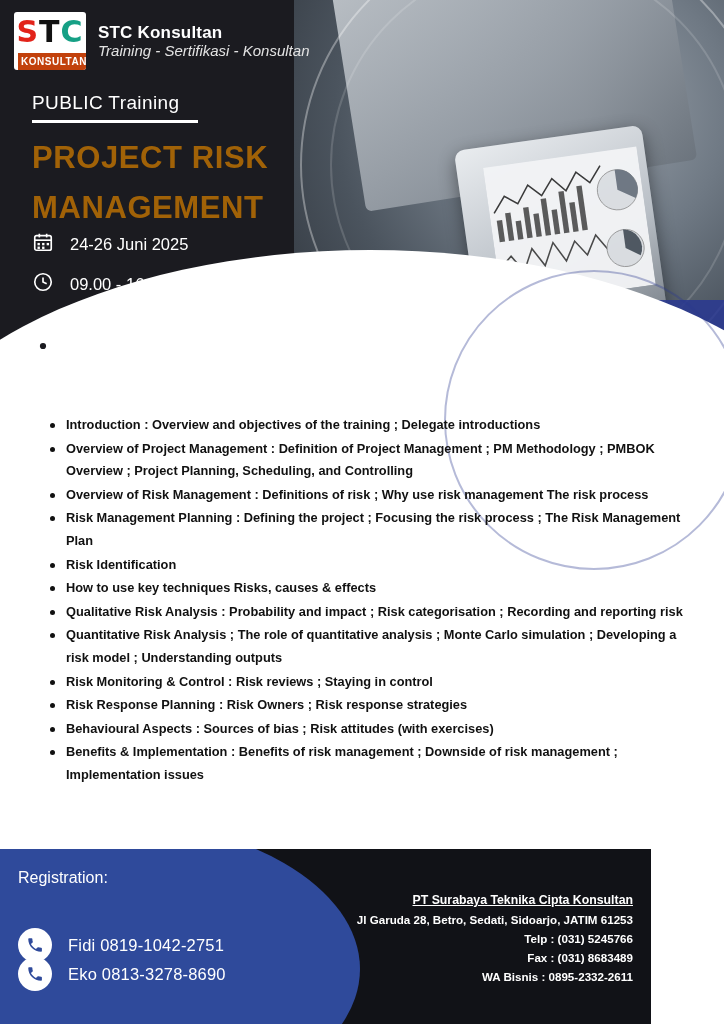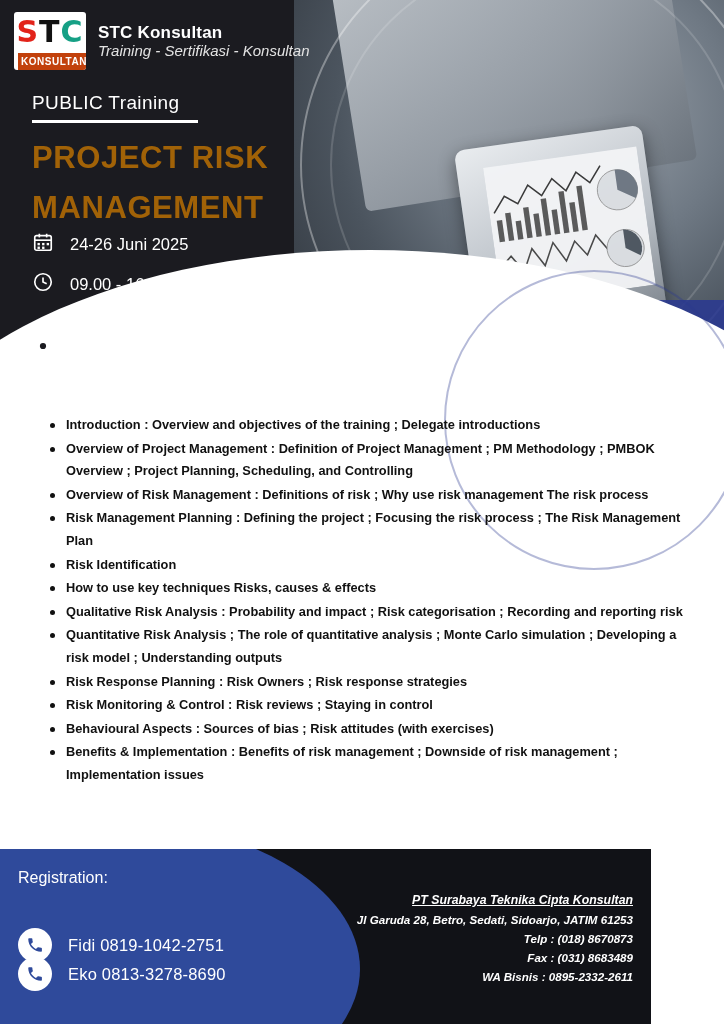--- a/index.html
+++ b/index.html
@@ -291,21 +291,20 @@
     color: #fff;
     font-size: 16.5px;
     letter-spacing: .2px;
   }
   .company {
     position: absolute;
     right: 18px; top: 42px;
     text-align: right;
     color: #fff;
     z-index: 3;
-    font-style: italic;
   }
   .company-name {
     font-size: 12.3px;
     font-weight: bold;
     text-decoration: underline;
     line-height: 19px;
   }
   .company-line {
     font-size: 11.6px;
     font-weight: bold;
@@ -445,22 +444,22 @@
   <div class="materi-wrap">
     <ul class="materi-list">
       <li>Introduction : Overview and objectives of the training ; Delegate introductions</li>
       <li>Overview of Project Management : Definition of Project Management ; PM Methodology ; PMBOK Overview ; Project Planning, Scheduling, and Controlling</li>
       <li>Overview of Risk Management : Definitions of risk ; Why use risk management The risk process</li>
       <li>Risk Management Planning : Defining the project ; Focusing the risk process ; The Risk Management Plan</li>
       <li>Risk Identification</li>
       <li>How to use key techniques Risks, causes &amp; effects</li>
       <li>Qualitative Risk Analysis : Probability and impact ; Risk categorisation ; Recording and reporting risk</li>
       <li>Quantitative Risk Analysis ; The role of quantitative analysis ; Monte Carlo simulation ; Developing a risk model ; Understanding outputs</li>
+      <li>Risk Monitoring &amp; Control : Risk reviews ; Staying in control</li>
       <li>Risk Response Planning : Risk Owners ; Risk response strategies</li>
-      <li>Risk Monitoring &amp; Control : Risk reviews ; Staying in control</li>
       <li>Behavioural Aspects : Sources of bias ; Risk attitudes (with exercises)</li>
       <li>Benefits &amp; Implementation : Benefits of risk management ; Downside of risk management ; Implementation issues</li>
     </ul>
   </div>
 
   <div class="footer">
     <div class="footer-blue2"></div>
     <div class="footer-blue"></div>
 
     <div class="reg-title">Registration:</div>
@@ -479,19 +478,19 @@
         <svg width="18" height="18" viewBox="0 0 24 24" fill="#2f4a9b">
           <path d="M6.6 10.8c1.4 2.8 3.8 5.2 6.6 6.6l2.2-2.2c.3-.3.7-.4 1.1-.3 1.2.4 2.4.6 3.7.6.6 0 1 .4 1 1V20c0 .6-.4 1-1 1C10.6 21 3 13.4 3 4c0-.6.4-1 1-1h3.5c.6 0 1 .4 1 1 0 1.3.2 2.5.6 3.7.1.4 0 .8-.3 1.1l-2.2 2z"></path>
         </svg>
       </span>
       <span class="contact-text">Eko 0813-3278-8690</span>
     </div>
 
     <div class="company">
       <div class="company-name">PT Surabaya Teknika Cipta Konsultan</div>
       <div class="company-line">Jl Garuda 28, Betro, Sedati, Sidoarjo, JATIM 61253</div>
-      <div class="company-line">Telp : (018) 8670873</div>
+      <div class="company-line">Telp : (031) 5245766</div>
       <div class="company-line">Fax : (031) 8683489</div>
       <div class="company-line">WA Bisnis : 0895-2332-2611</div>
     </div>
   </div>
 
 </div>
 
 </body></html>

